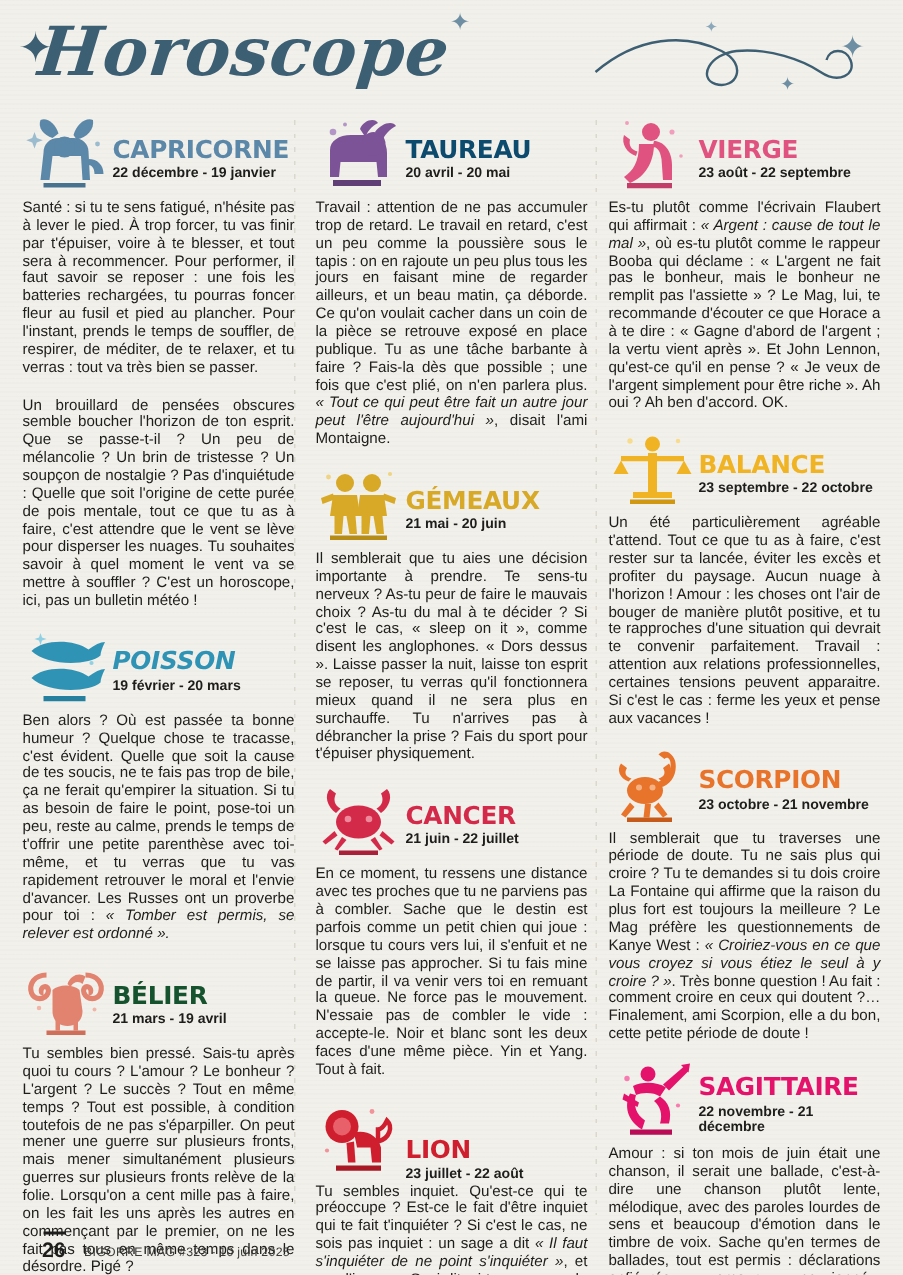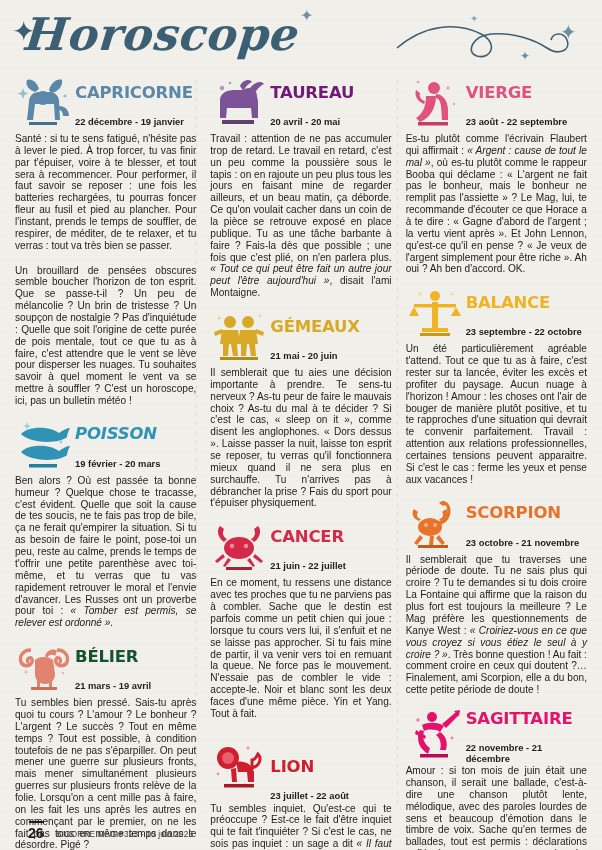--- a/index.html
+++ b/index.html
@@ -78,21 +78,21 @@
     font-size:16.5px;
     letter-spacing:-0.2px;
     line-height:1;
     text-transform:uppercase;
   }
   .sign-dates{
     font-family:"Liberation Sans", sans-serif;
     font-weight:bold;
     font-size:9.4px;
     color:#1d1d1b;
-    margin-top:16px;
+    margin-top:2px;
     line-height:1.1;
   }
   .sign-body{
     font-family:Liberation Sans, sans-serif;
     font-size:10.1px;
     line-height:1.175;
     color:#1d1d1b;
     text-align:justify;
     margin-top:1px;
     hyphens:auto;
@@ -235,21 +235,21 @@
               <circle cx="39" cy="20" r="8"></circle>
             </g>
             <g fill="#b396c7">
                 <circle cx="12" cy="12" r="2.2"></circle>
                 <circle cx="20" cy="7" r="1.3"></circle>
               </g>
             <rect x="12" y="44" width="32" height="4" fill="#5f3f76"></rect>
           </svg>
         </div>
         <div class="sign-titles">
-          <div class="sign-name" style="color: #701a75;">TAUREAU</div>
+          <div class="sign-name" style="color: #0c4a6e;">TAUREAU</div>
           <div class="sign-dates">20 avril - 20 mai</div>
         </div>
       </div>
       <div class="sign-body"><span>Travail : attention de ne pas accumuler trop de retard. Le travail en retard, c'est un peu comme la poussière sous le tapis : on en rajoute un peu plus tous les jours en faisant mine de regarder ailleurs, et un beau matin, ça déborde. Ce qu'on voulait cacher dans un coin de la pièce se retrouve exposé en place publique. Tu as une tâche barbante à faire ? Fais-la dès que possible ; une fois que c'est plié, on n'en parlera plus. </span><i>« Tout ce qui peut être fait un autre jour peut l'être aujourd'hui »</i><span>, disait l'ami Montaigne.</span></div>
     </div>
 
     <div class="sign">
       <div class="sign-head">
         <div class="sign-emblem">
           <svg width="58" height="54" viewBox="0 0 58 54">

